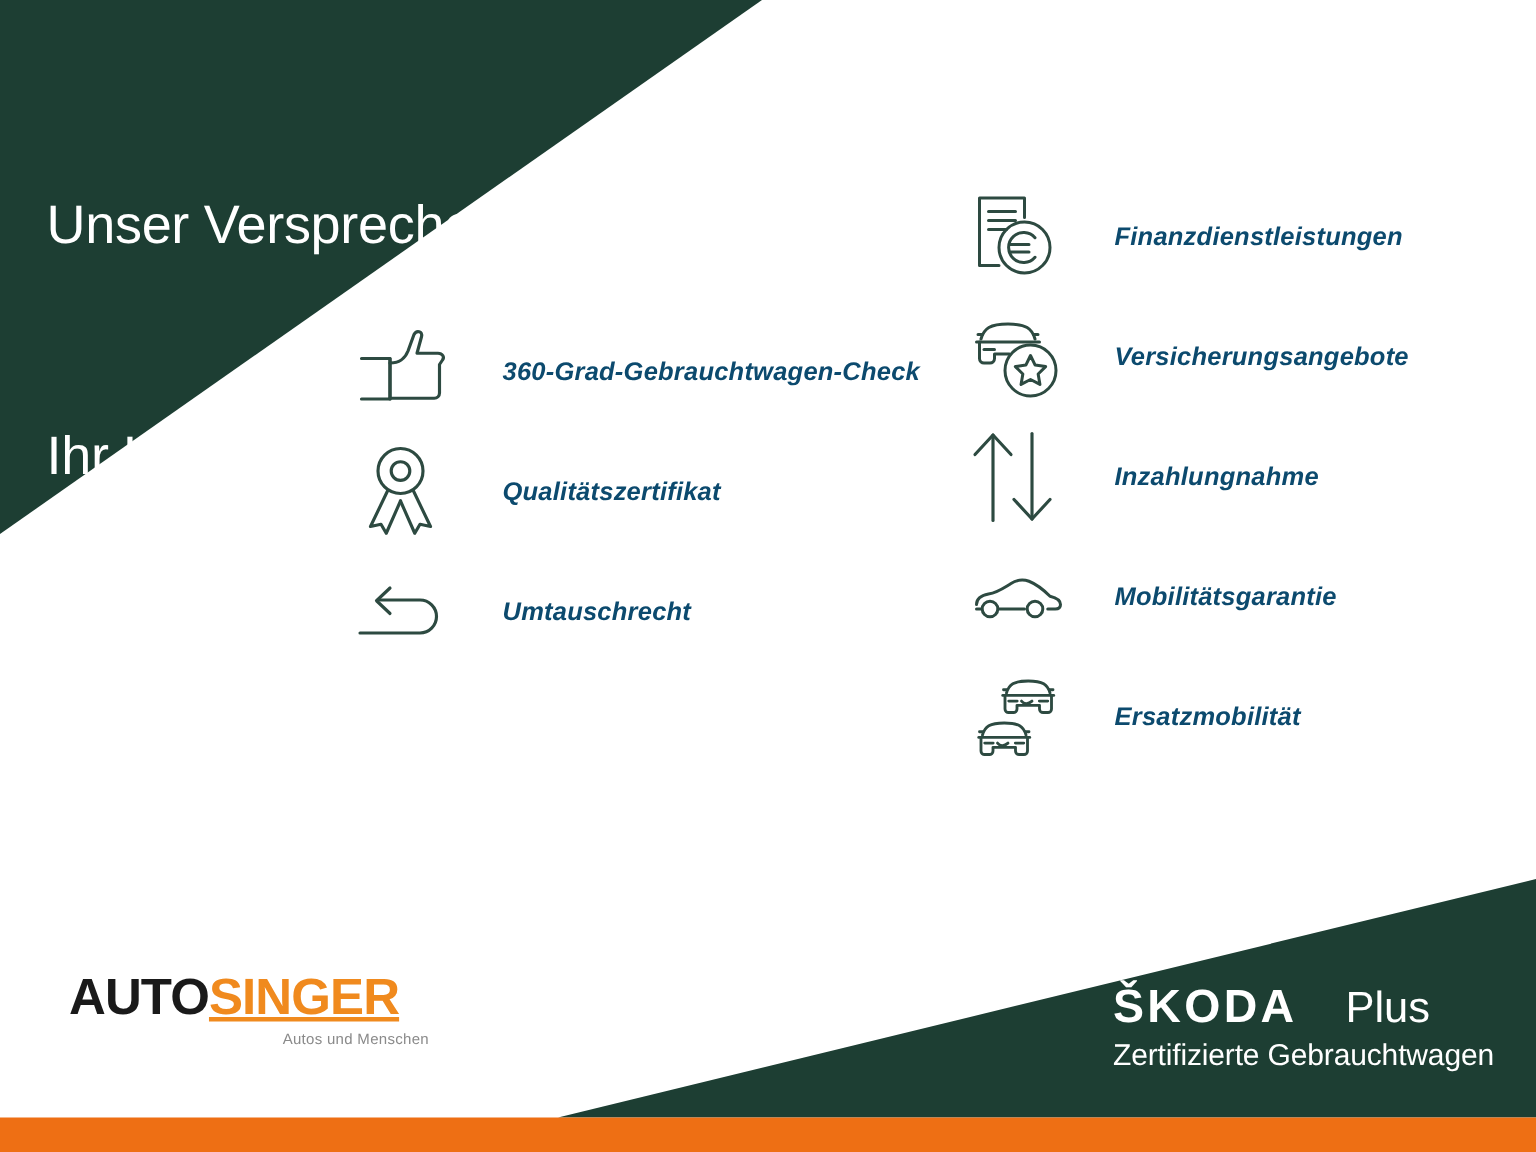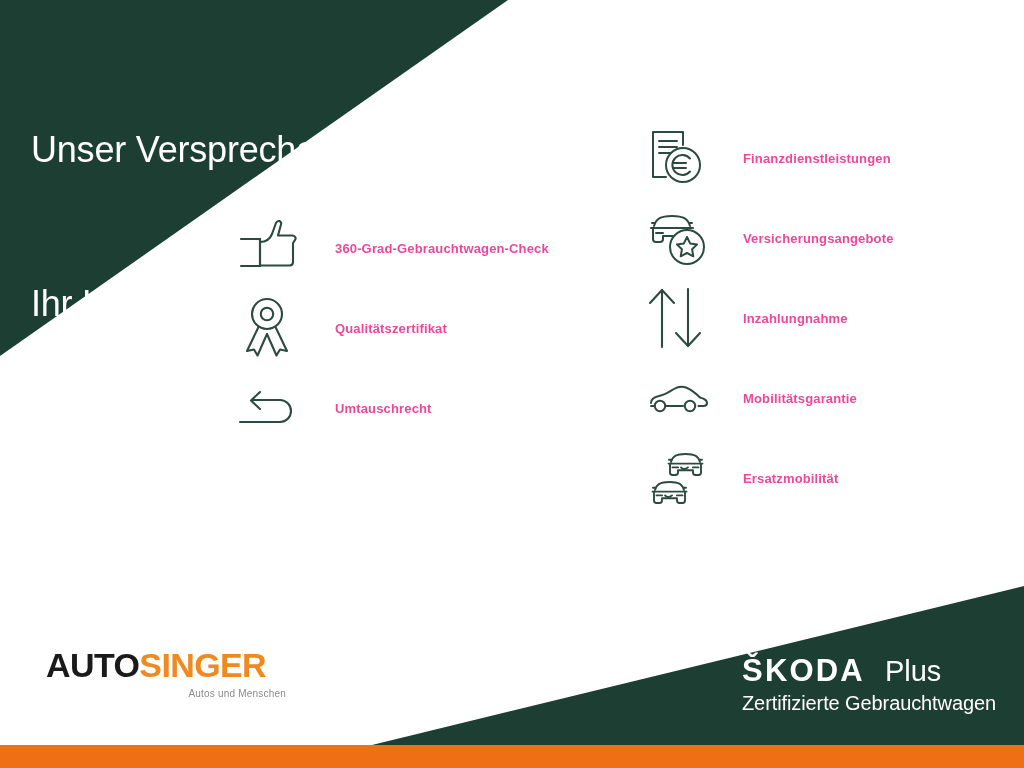--- a/index.html
+++ b/index.html
@@ -58,45 +58,46 @@
   .feature-icon {
     width: 66px;
     height: 62px;
     flex: 0 0 66px;
     display: flex;
     align-items: center;
     justify-content: flex-start;
   }
   .feature-icon svg { display: block; overflow: visible; }
   .feature-label {
-    font-size: 13px;
+    font-size: 17px;
     font-weight: bold;
-    color: #ec4899;
+    color: #0c4a6e;
     letter-spacing: 0.15px;
     white-space: nowrap;
+    font-style: italic;
   }
   #col-left  .feature-label { margin-left: 31px; }
   #col-right .feature-label { margin-left: 29px; }
 
   
   #dealer-logo {
     position: absolute;
     left: 46px;
     top: 648px;
     width: 240px;
   }
   #dealer-wordmark {
     font-size: 34px;
     font-weight: bold;
     letter-spacing: -0.6px;
     line-height: 1;
     white-space: nowrap;
   }
   #dealer-wordmark .wm-auto   { color: #1a1a1a; }
-  #dealer-wordmark .wm-singer { color: #f08a1e; }
+  #dealer-wordmark .wm-singer { color: #f08a1e; text-decoration: underline; }
   #dealer-tagline {
     margin-top: 6px;
     text-align: right;
     font-size: 10px;
     color: #8a8a8a;
     letter-spacing: 0.2px;
     white-space: nowrap;
   }
 
   
@@ -105,20 +106,21 @@
     left: 742px;
     top: 655px;
     color: #ffffff;
     text-align: left;
   }
   #skoda-brandline {
     display: flex;
     align-items: baseline;
     line-height: 1;
     white-space: nowrap;
+    gap: 12px;
   }
   #skoda-mark {
     font-size: 31px;
     font-weight: bold;
     letter-spacing: 2.2px;
   }
   #skoda-plus {
     font-size: 29px;
     font-weight: 400;
     margin-left: 20px;

